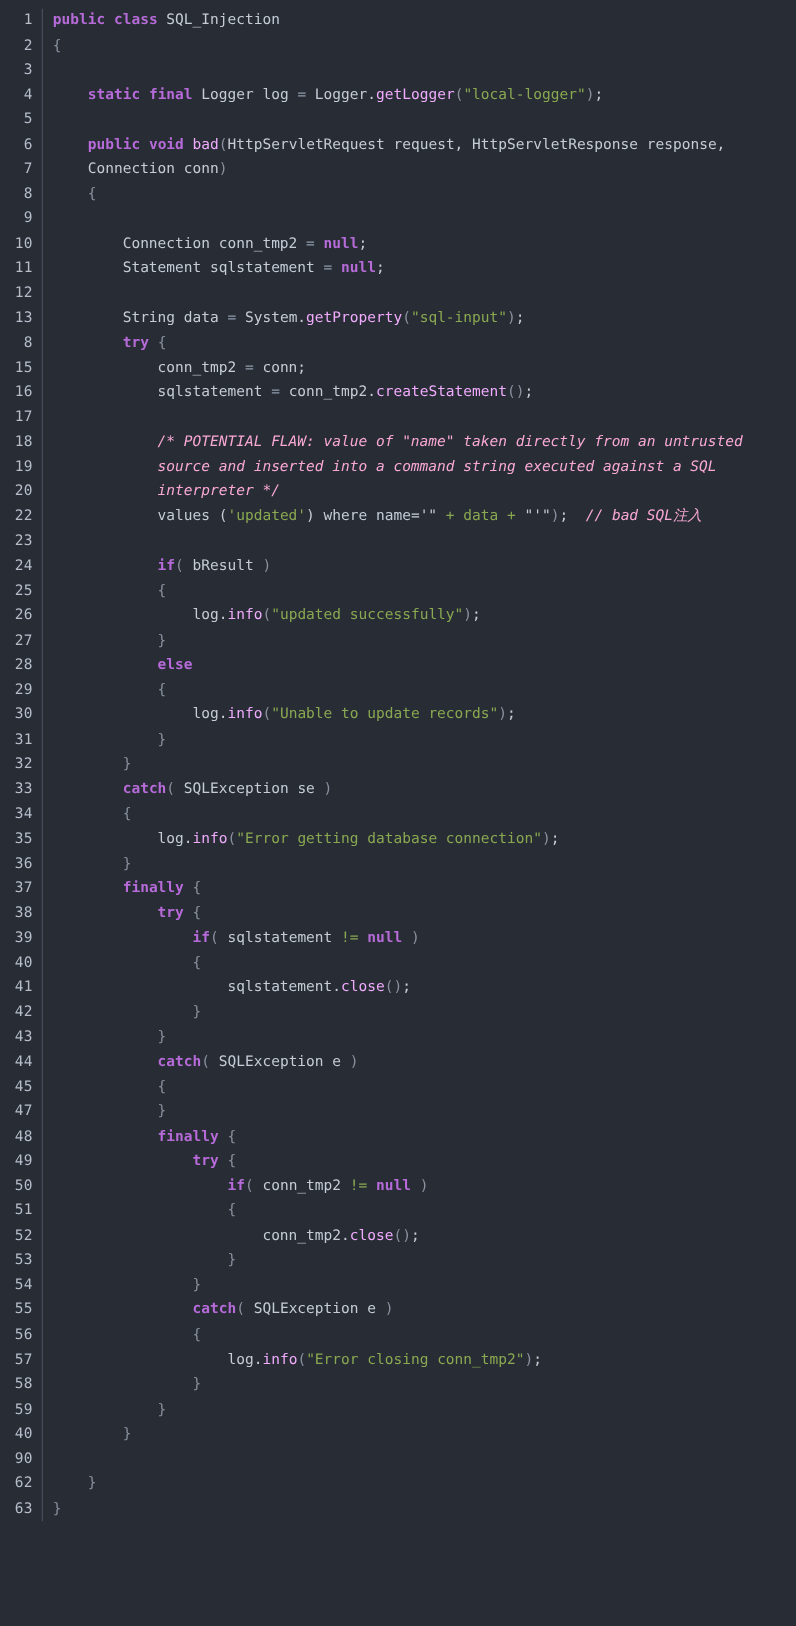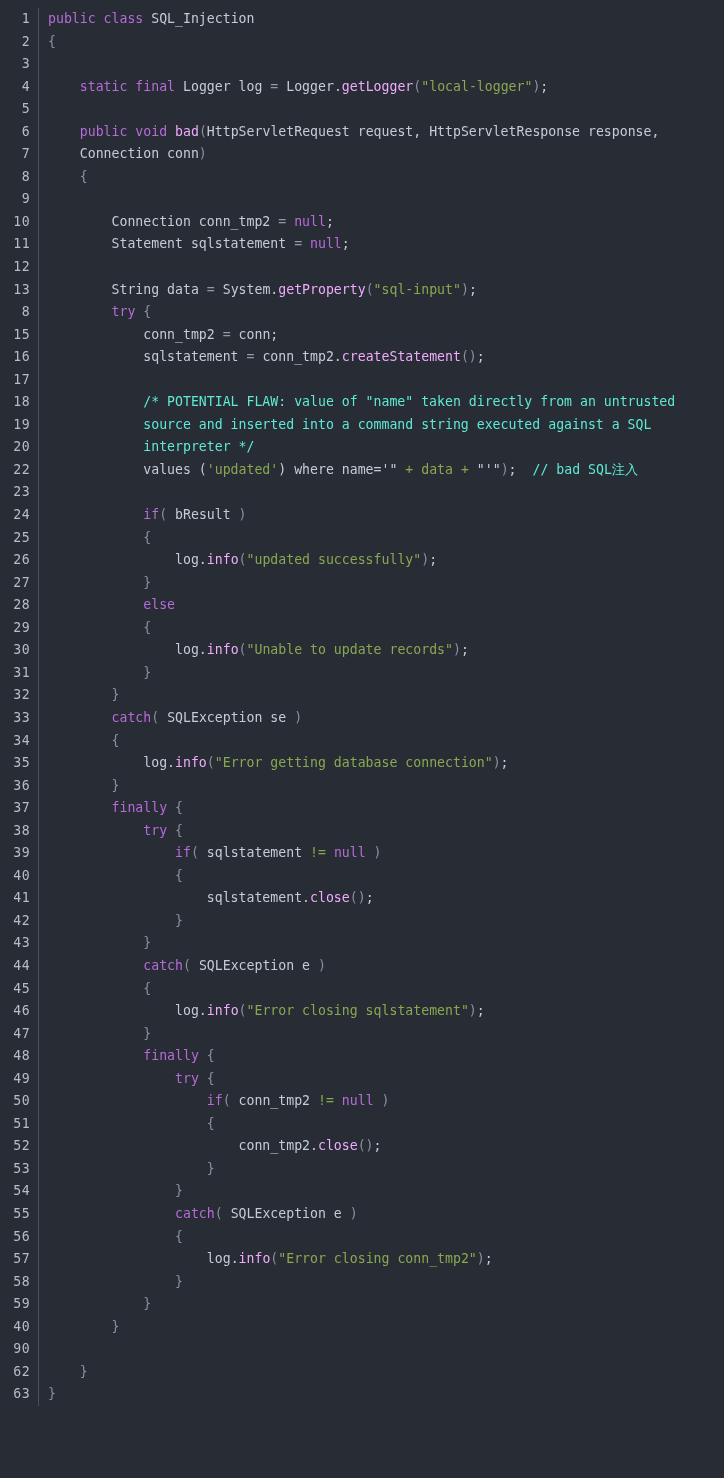--- a/index.html
+++ b/index.html
@@ -41,24 +41,24 @@
     background: #4a525f;
     height: 22.55px;
   }
   .code {
     padding-left: 9px;
     color: #c5ccd6;
     flex: 1;
     white-space: pre;
     overflow: hidden;
   }
-  .kw   { color: #b76bd9; }
+  .kw   { color: #b76bd9; font-weight: bold; }
   .fn   { color: #f0abfc; }
   .str  { color: #8aa851; }
-  .cm   { color: #5eead4; }
+  .cm   { color: #f9a8d4; font-style: italic; }
   .op   { color: #8f9aab; }
   .pl   { color: #c5ccd6; }
   .br   { color: #8a919e; }
 </style>
 </head>
 <body>
 
 <div id="editor">
     <div class="row"><div class="gutter">1</div><div class="sep"></div><div class="code"><span class="kw">public</span><span class="pl"> </span><span class="kw">class</span><span class="pl"> SQL_Injection</span></div></div>
     <div class="row"><div class="gutter">2</div><div class="sep"></div><div class="code"><span class="br">{</span></div></div>
@@ -97,21 +97,20 @@
     <div class="row"><div class="gutter">36</div><div class="sep"></div><div class="code"><span class="pl">        </span><span class="br">}</span></div></div>
     <div class="row"><div class="gutter">37</div><div class="sep"></div><div class="code"><span class="pl">        </span><span class="kw">finally</span><span class="pl"> </span><span class="br">{</span></div></div>
     <div class="row"><div class="gutter">38</div><div class="sep"></div><div class="code"><span class="pl">            </span><span class="kw">try</span><span class="pl"> </span><span class="br">{</span></div></div>
     <div class="row"><div class="gutter">39</div><div class="sep"></div><div class="code"><span class="pl">                </span><span class="kw">if</span><span class="br">(</span><span class="pl"> sqlstatement </span><span class="str">!=</span><span class="pl"> </span><span class="kw">null</span><span class="pl"> </span><span class="br">)</span></div></div>
     <div class="row"><div class="gutter">40</div><div class="sep"></div><div class="code"><span class="pl">                </span><span class="br">{</span></div></div>
     <div class="row"><div class="gutter">41</div><div class="sep"></div><div class="code"><span class="pl">                    sqlstatement</span><span class="pl">.</span><span class="fn">close</span><span class="br">()</span><span class="pl">;</span></div></div>
     <div class="row"><div class="gutter">42</div><div class="sep"></div><div class="code"><span class="pl">                </span><span class="br">}</span></div></div>
     <div class="row"><div class="gutter">43</div><div class="sep"></div><div class="code"><span class="pl">            </span><span class="br">}</span></div></div>
     <div class="row"><div class="gutter">44</div><div class="sep"></div><div class="code"><span class="pl">            </span><span class="kw">catch</span><span class="br">(</span><span class="pl"> SQLException e </span><span class="br">)</span></div></div>
     <div class="row"><div class="gutter">45</div><div class="sep"></div><div class="code"><span class="pl">            </span><span class="br">{</span></div></div>
-    <div class="row"><div class="gutter">46</div><div class="sep"></div><div class="code"><span class="pl">                log</span><span class="pl">.</span><span class="fn">info</span><span class="br">(</span><span class="str">"Error closing sqlstatement"</span><span class="br">)</span><span class="pl">;</span></div></div>
     <div class="row"><div class="gutter">47</div><div class="sep"></div><div class="code"><span class="pl">            </span><span class="br">}</span></div></div>
     <div class="row"><div class="gutter">48</div><div class="sep"></div><div class="code"><span class="pl">            </span><span class="kw">finally</span><span class="pl"> </span><span class="br">{</span></div></div>
     <div class="row"><div class="gutter">49</div><div class="sep"></div><div class="code"><span class="pl">                </span><span class="kw">try</span><span class="pl"> </span><span class="br">{</span></div></div>
     <div class="row"><div class="gutter">50</div><div class="sep"></div><div class="code"><span class="pl">                    </span><span class="kw">if</span><span class="br">(</span><span class="pl"> conn_tmp2 </span><span class="str">!=</span><span class="pl"> </span><span class="kw">null</span><span class="pl"> </span><span class="br">)</span></div></div>
     <div class="row"><div class="gutter">51</div><div class="sep"></div><div class="code"><span class="pl">                    </span><span class="br">{</span></div></div>
     <div class="row"><div class="gutter">52</div><div class="sep"></div><div class="code"><span class="pl">                        conn_tmp2</span><span class="pl">.</span><span class="fn">close</span><span class="br">()</span><span class="pl">;</span></div></div>
     <div class="row"><div class="gutter">53</div><div class="sep"></div><div class="code"><span class="pl">                    </span><span class="br">}</span></div></div>
     <div class="row"><div class="gutter">54</div><div class="sep"></div><div class="code"><span class="pl">                </span><span class="br">}</span></div></div>
     <div class="row"><div class="gutter">55</div><div class="sep"></div><div class="code"><span class="pl">                </span><span class="kw">catch</span><span class="br">(</span><span class="pl"> SQLException e </span><span class="br">)</span></div></div>
     <div class="row"><div class="gutter">56</div><div class="sep"></div><div class="code"><span class="pl">                </span><span class="br">{</span></div></div>

